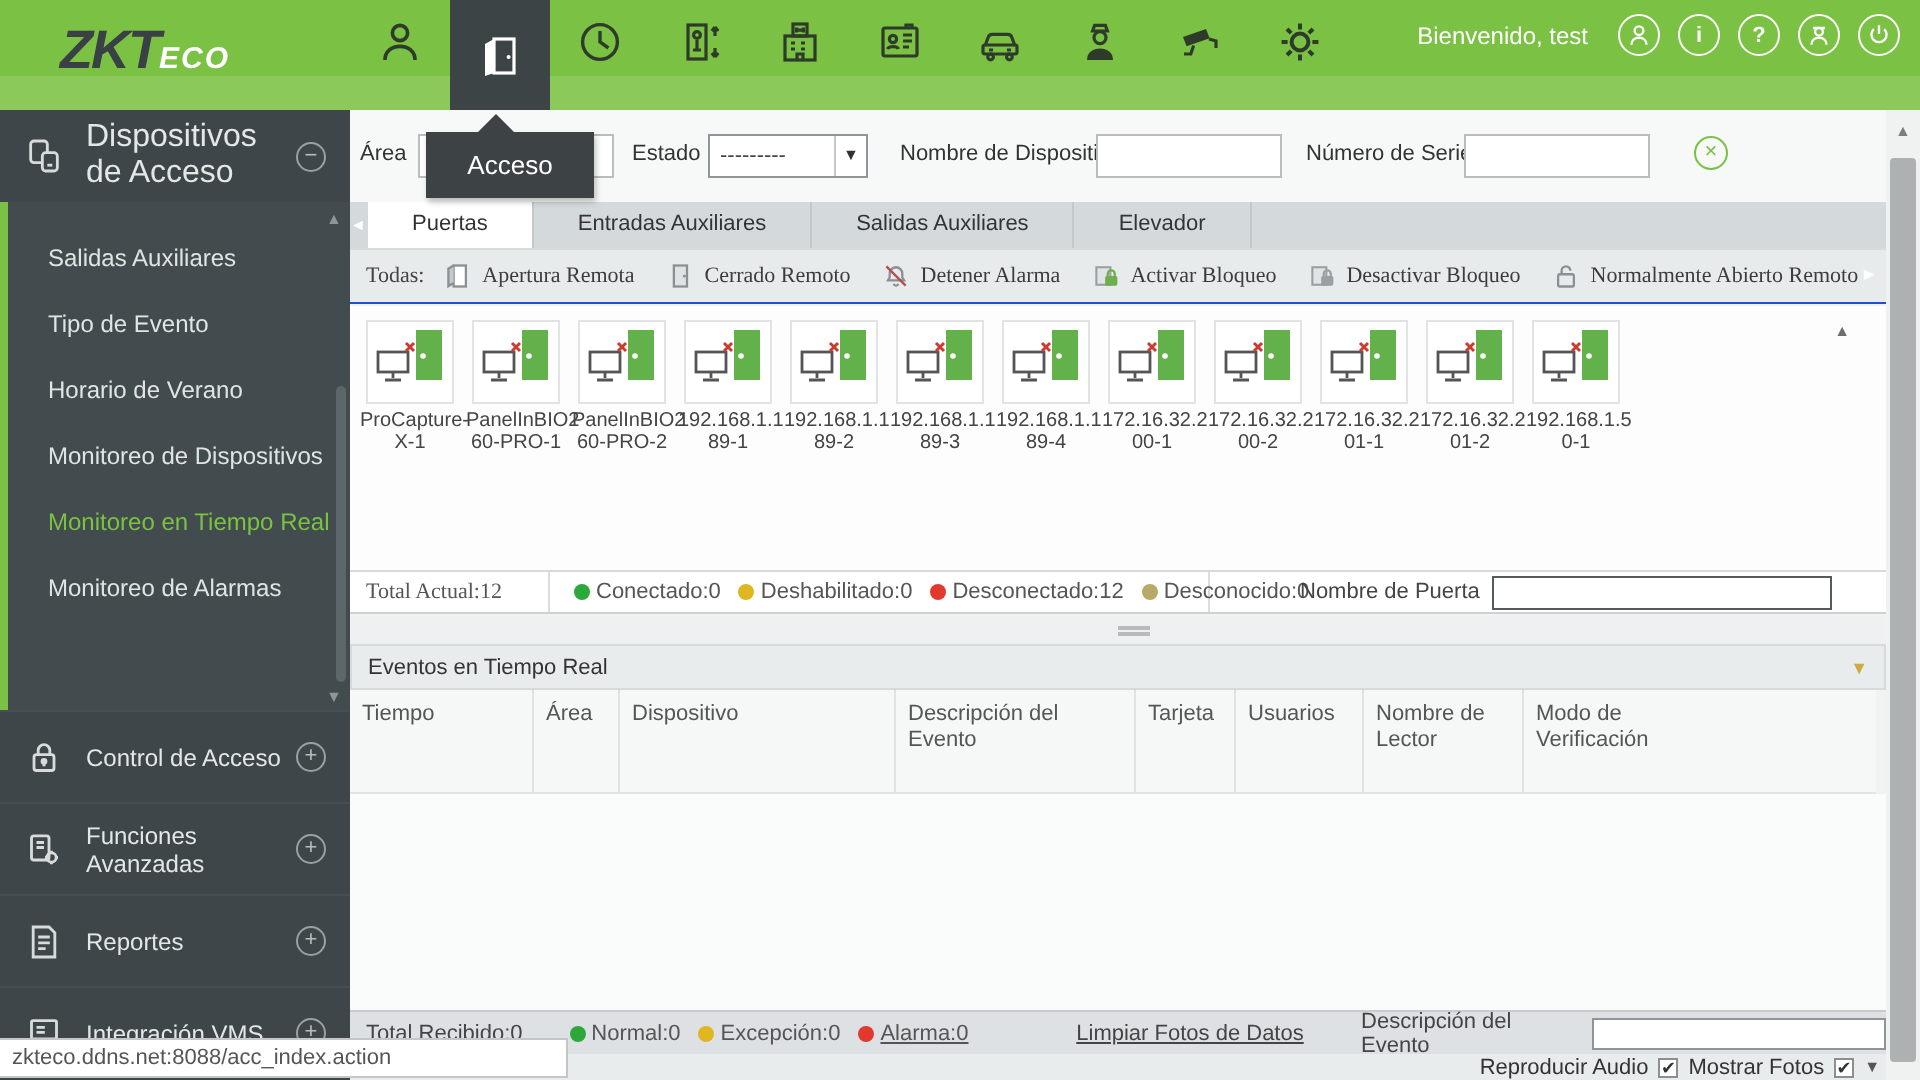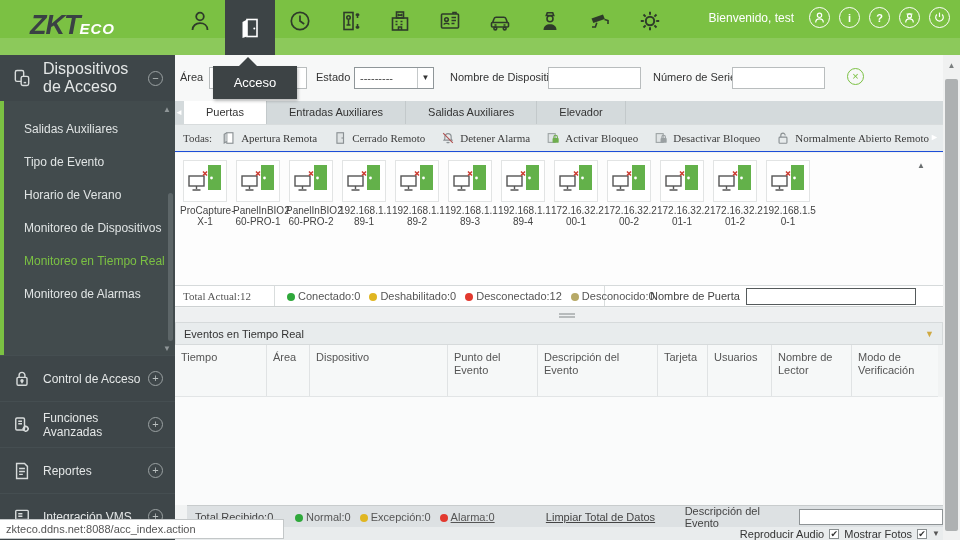--- a/index.html
+++ b/index.html
@@ -84,21 +84,21 @@
   .drag-handle { position:absolute; left:50%; top:5px; width:16px; height:5px; border-top:2px solid #b7bbbc; border-bottom:2px solid #b7bbbc; cursor:row-resize; }
 
   .events-bar { position:absolute; top:267px; left:0; right:17px; height:23px; background:#e8eceD; border:1px solid #d6dadb; display:flex; align-items:center; padding:0 8px; color:#333; }
   .events-bar .ttl { flex:1; }
   .events-bar .chev { color:#cfa943; font-size:9px; cursor:pointer; }
 
   .table-head { position:absolute; top:290px; left:0; right:22px; height:52px; background:#f6f8f8; border-bottom:1px solid #e2e5e6; display:flex; }
   .th { border-right:1px solid #e0e3e4; padding:6px 6px 0 6px; color:#555; line-height:13px; }
   .table-body { position:absolute; top:342px; left:0; right:17px; height:108px; background:#fafbfb; }
 
-  .footer1 { position:absolute; top:450px; left:12px; right:17px; height:22px; background:#dde1e3; border-top:1px solid #c8cccd; display:flex; align-items:center; color:#444; }
+  .footer1 { position:absolute; top:450px; left:0; right:17px; height:22px; background:#dde1e3; border-top:1px solid #c8cccd; display:flex; align-items:center; color:#444; }
   .f-total { width:112px; padding-left:8px; }
   .f-dots { display:flex; gap:9px; width:230px; }
   .f-link { width:175px; text-align:center; }
   .f-link span { text-decoration:underline; cursor:pointer; color:#444; }
   .f-desc { display:flex; align-items:center; gap:6px; }
   .f-desc input { width:150px; height:16px; border:1px solid #8f9496; font-size:11px; }
   .underl { text-decoration:underline; }
 
   .footer2 { position:absolute; top:472px; left:0; right:0; height:13px; background:#e9eced; display:flex; align-items:center; justify-content:flex-end; gap:5px; padding-right:20px; color:#333; }
   .checkbox { width:10px; height:10px; background:#fff; border:1px solid #8a8f90; font-size:9px; line-height:9px; text-align:center; color:#333; cursor:pointer; }
@@ -624,37 +624,36 @@
 
     <div class="events-bar">
       <span class="ttl">Eventos en Tiempo Real</span>
       <span class="chev">▼</span>
     </div>
 
     <div class="table-head">
       <div class="th" style="width:92px;">Tiempo</div>
       <div class="th" style="width:43px;">Área</div>
       <div class="th" style="width:138px;">Dispositivo</div>
-      <div class="th" style="width:90px;">Punto del Evento</div>
       <div class="th" style="width:120px;">Descripción del Evento</div>
       <div class="th" style="width:50px;">Tarjeta</div>
       <div class="th" style="width:64px;">Usuarios</div>
       <div class="th" style="width:80px;">Nombre de Lector</div>
       <div class="th" style="width:86px; border-right:none;">Modo de Verificación</div>
     </div>
     <div class="table-body"></div>
 
     <div class="footer1">
       <div class="f-total">Total Recibido:0</div>
       <div class="f-dots">
         <span class="st-item"><span class="dot" style="background:#2fa83b;"></span><span>Normal:0</span></span>
         <span class="st-item"><span class="dot" style="background:#e0b622;"></span><span>Excepción:0</span></span>
         <span class="st-item underl"><span class="dot" style="background:#e2392f;"></span><span>Alarma:0</span></span>
       </div>
-      <div class="f-link"><span>Limpiar Total de Datos</span></div>
+      <div class="f-link"><span>Limpiar Fotos de Datos</span></div>
       <div class="f-desc">
         <span>Descripción del Evento</span>
         <input style="">
       </div>
     </div>
     <div class="footer2">
       <span>Reproducir Audio</span>
       <span class="checkbox">✔</span>
       <span>Mostrar Fotos</span>
       <span class="checkbox">✔</span>

